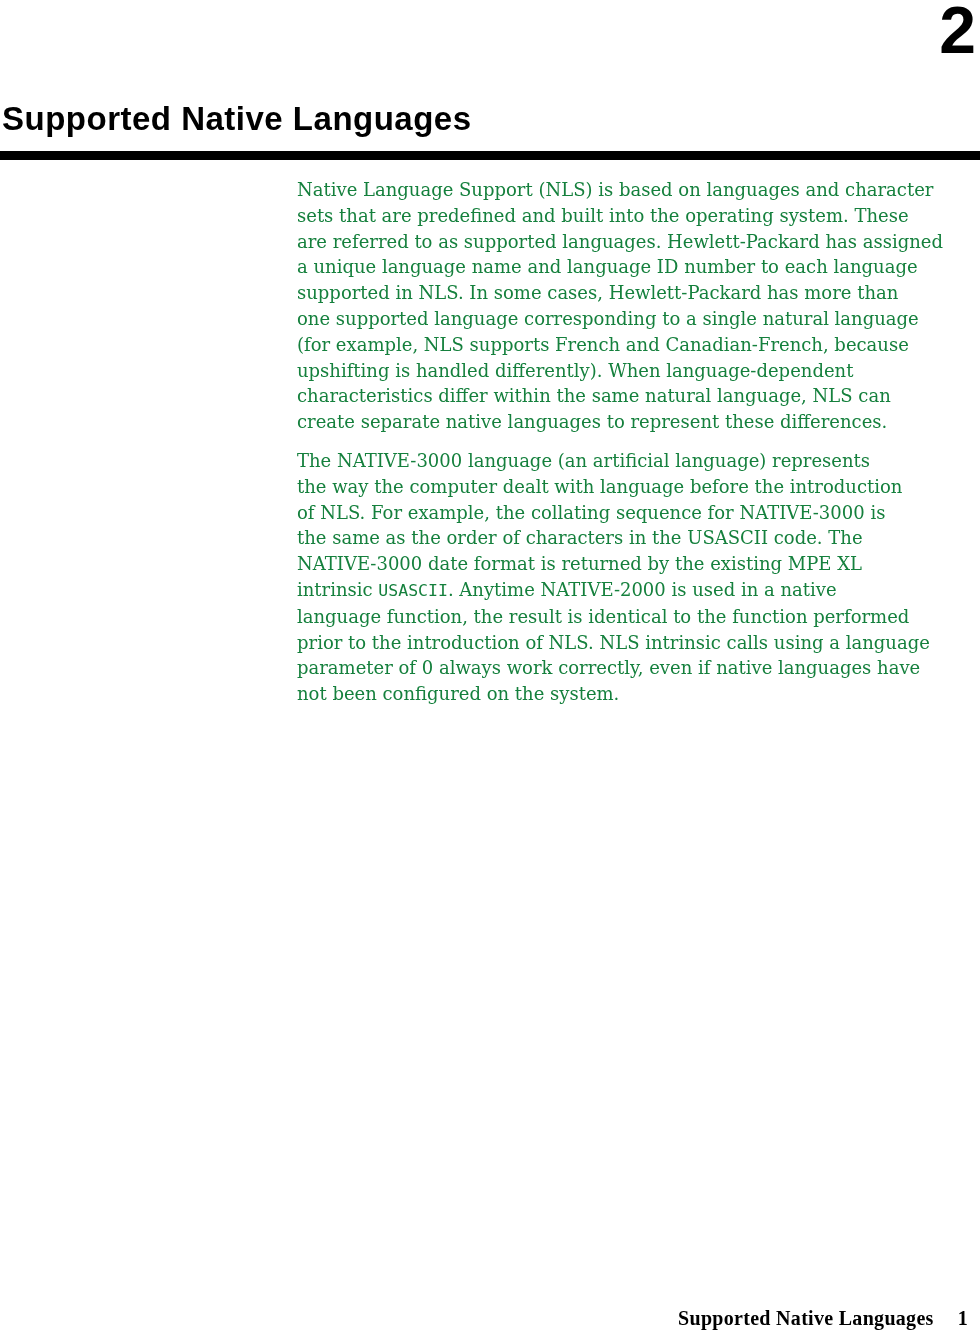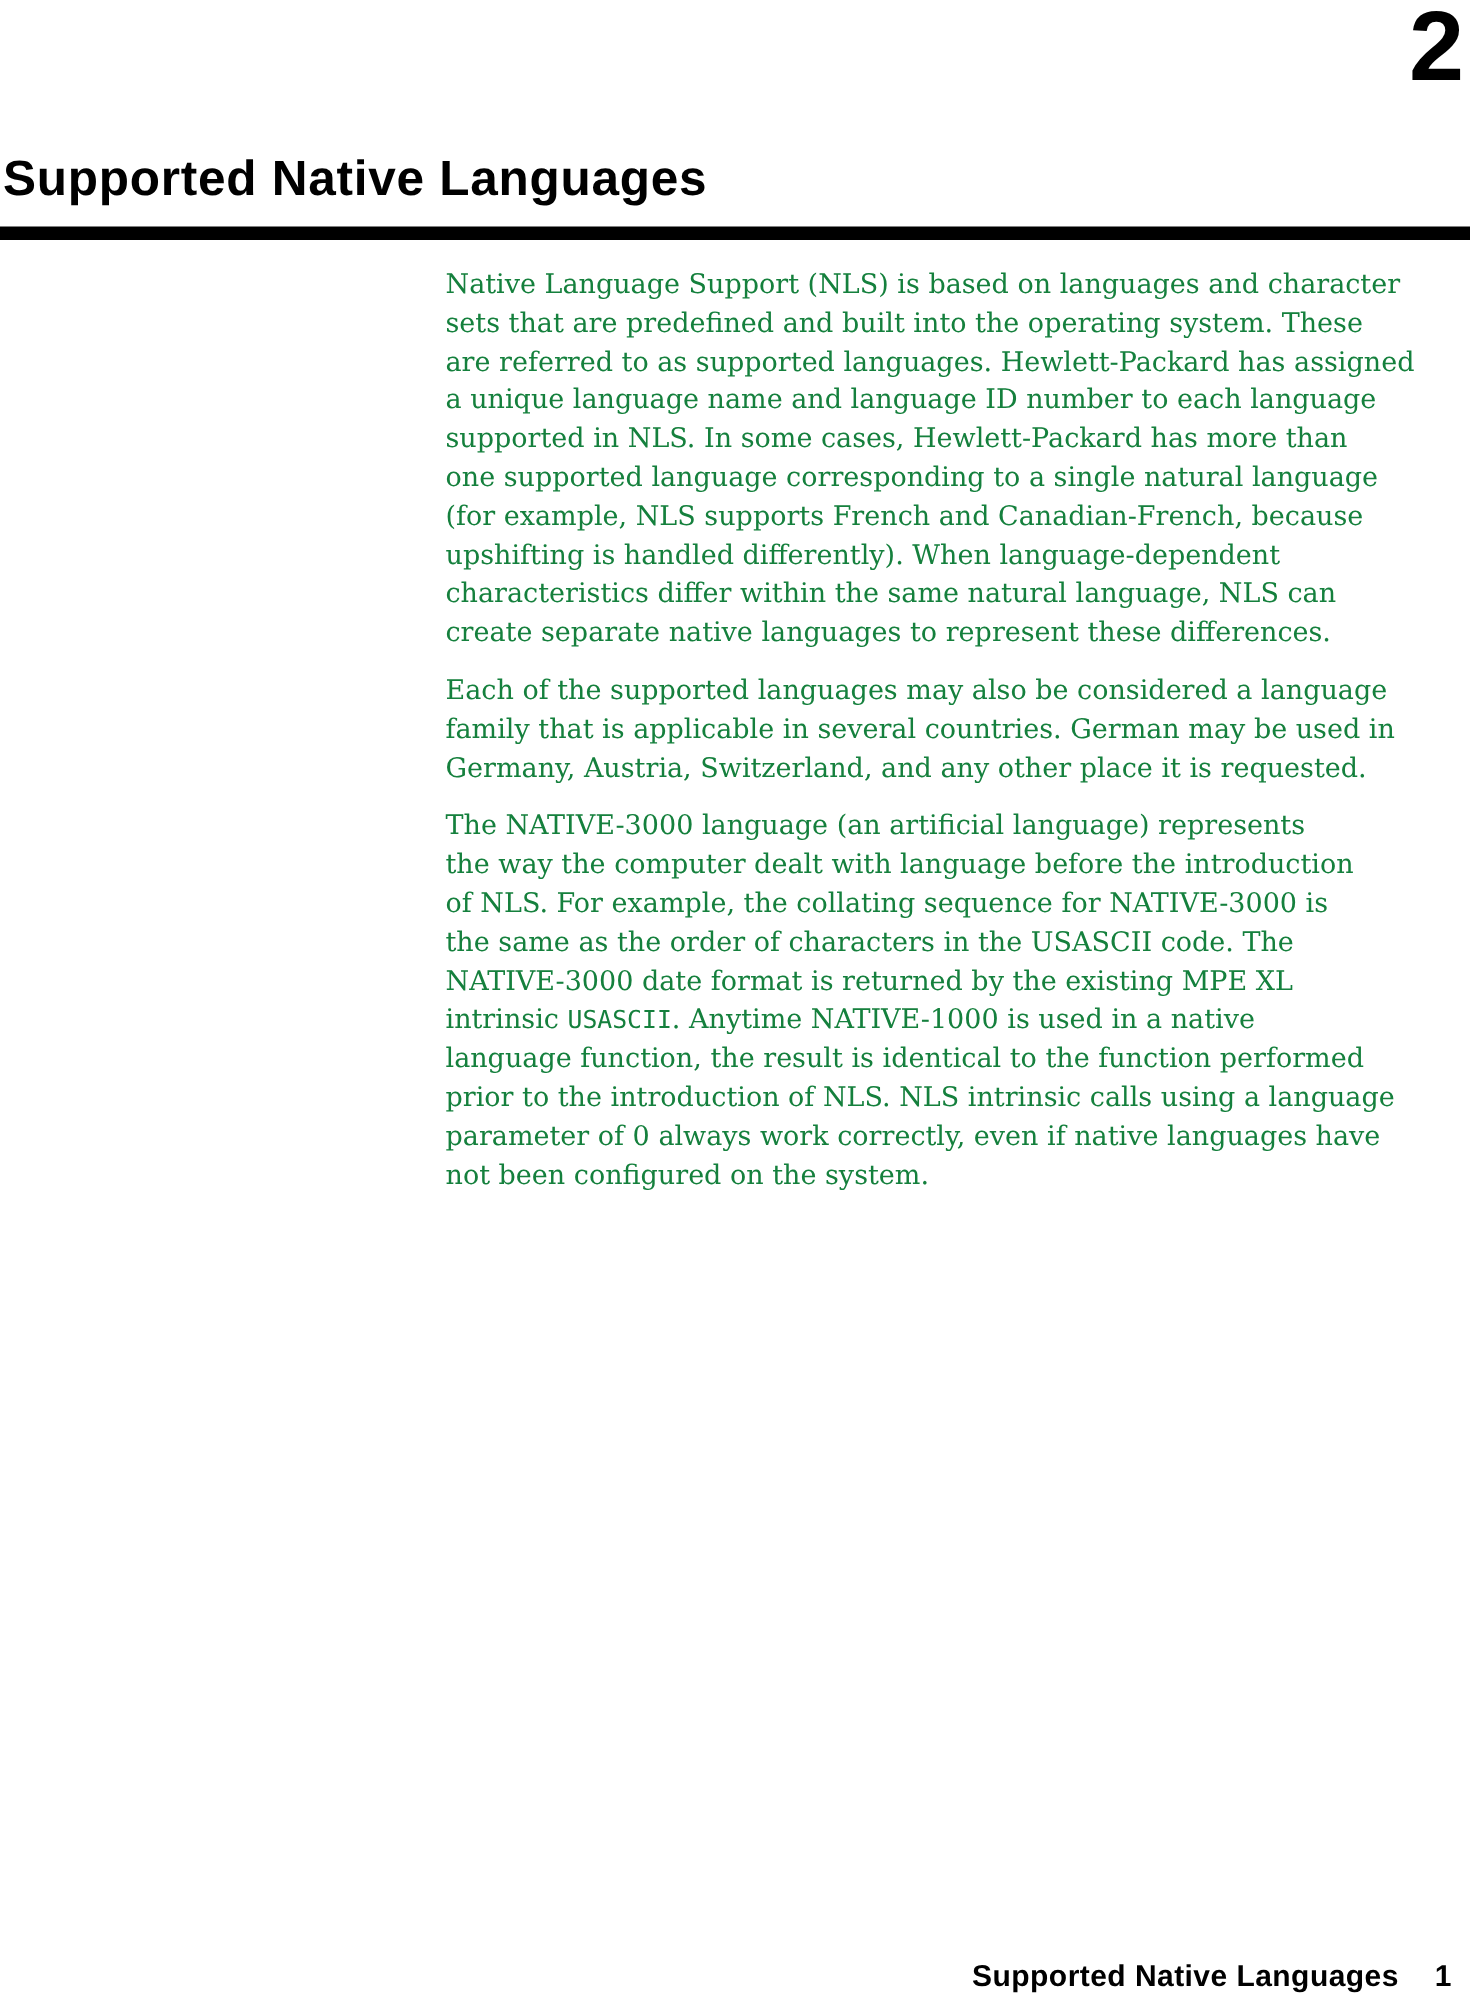--- a/index.html
+++ b/index.html
@@ -56,21 +56,21 @@
     text-align: left;
   }
   .inline-code {
     font-family: "DejaVu Sans Mono", "Liberation Mono", monospace;
     font-size: 16.5px;
   }
   .footer {
     position: absolute;
     top: 1307px;
     right: 12px;
-    font-family: Liberation Sans, sans-serif;
+    font-family: Liberation Serif, serif;
     font-weight: bold;
     font-size: 20px;
     letter-spacing: 0.3px;
     white-space: nowrap;
   }
   .footer .footer-page-number {
     margin-left: 24px;
   }
 </style>
 </head>
@@ -90,30 +90,27 @@
 sets that are predefined and built into the operating system.  These
 are referred to as supported languages.  Hewlett-Packard has assigned
 a unique language name and language ID number to each language
 supported in NLS. In some cases, Hewlett-Packard has more than
 one supported language corresponding to a single natural language
 (for example, NLS supports French and Canadian-French, because
 upshifting is handled differently).  When language-dependent
 characteristics differ within the same natural language, NLS can
 create separate native languages to represent these differences.</p>
 
-    <p class="para">Each of the supported languages may also be considered a language
-family that is applicable in several countries.  German may be used in
-Germany, Austria, Switzerland, and any other place it is requested.</p>
 
     <p class="para"><span>The NATIVE-3000 language (an artificial language) represents
 the way the computer dealt with language before the introduction
 of NLS. For example, the collating sequence for NATIVE-3000 is
 the same as the order of characters in the USASCII code.  The
 NATIVE-3000 date format is returned by the existing MPE XL
-intrinsic </span><span class="inline-code">USASCII</span><span>. Anytime NATIVE-1000 is used in a native
+intrinsic </span><span class="inline-code">USASCII</span><span>. Anytime NATIVE-2000 is used in a native
 language function, the result is identical to the function performed
 prior to the introduction of NLS. NLS intrinsic calls using a language
 parameter of 0 always work correctly, even if native languages have
 not been configured on the system.</span></p>
 
   </div>
 
   <div class="footer">
     <span class="footer-section-title">Supported Native Languages</span><span class="footer-page-number">1</span>
   </div>

